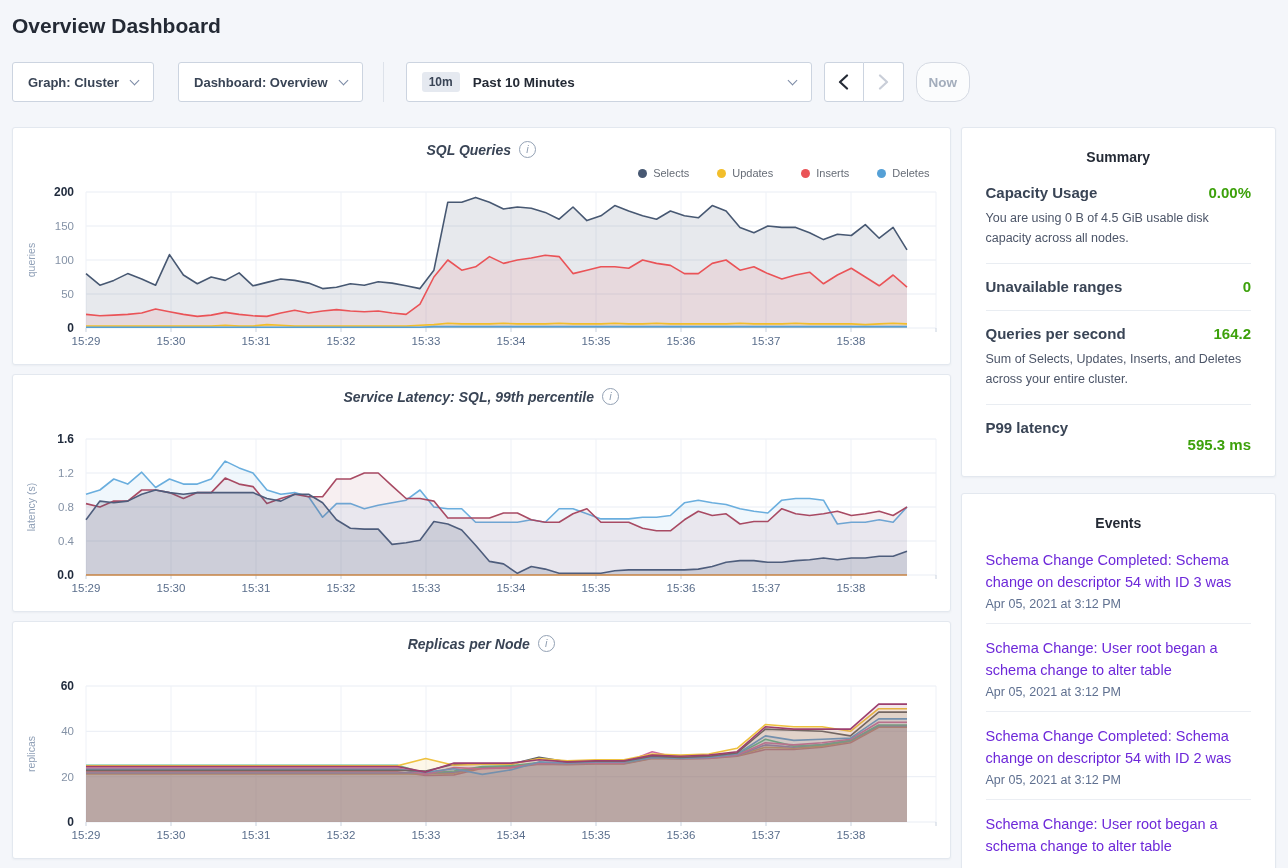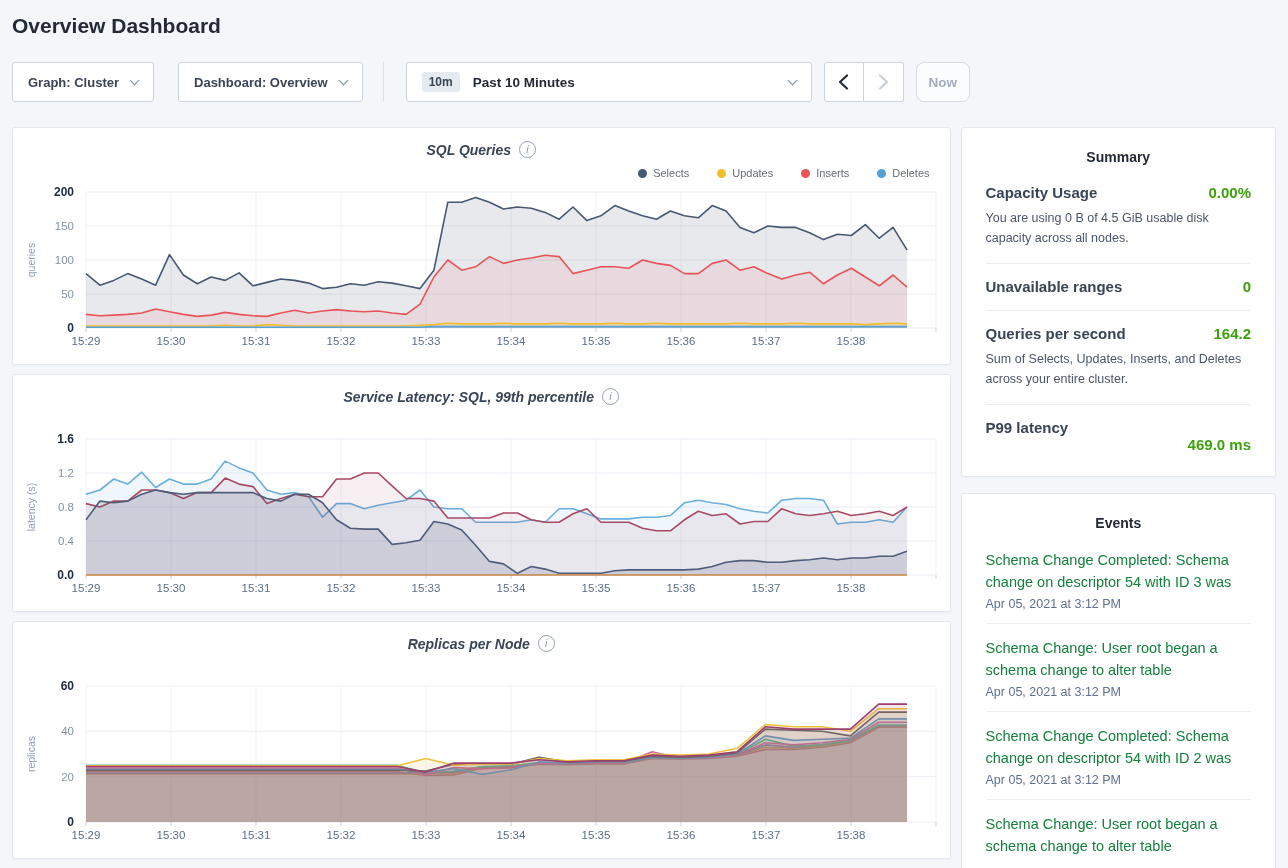--- a/index.html
+++ b/index.html
@@ -38,21 +38,21 @@
   .time-label { flex:1; font-size:13.5px; font-weight:700; color:#242a35; }
   .arrow-group { display:flex; margin-left:12px; }
   .arrow-btn {
     width:40px; height:40px; background:#fff; border:1px solid #ccd4e0;
     display:flex; align-items:center; justify-content:center; cursor:pointer; padding:0;
   }
   .arrow-btn.prev { border-radius:3px 0 0 3px; }
   .arrow-btn.next { border-radius:0 3px 3px 0; border-left:none; }
   .now-btn {
     margin-left:12px; min-width:54px; height:40px; background:#fbfcfd;
-    border:1px solid #d5dae3; border-radius:8px;
+    border:1px solid #d5dae3; border-radius:15px;
     font-family:inherit; font-size:13.5px; font-weight:700; color:#a3adbc;
     display:flex; align-items:center; justify-content:center; cursor:default;
   }
 
   
   .main { display:flex; margin:25px 12px 0 12px; gap:10px; align-items:flex-start; }
   .charts-col { width:946px; display:flex; flex-direction:column; gap:9px; }
   .panel {
     background:#fff; border:1px solid #e3e8ef; border-radius:3px;
     box-shadow:0 1px 2px rgba(60,70,90,0.05);
@@ -78,21 +78,21 @@
   .side-panel { padding:12px 24px 8px 24px; }
   .panel-title { text-align:center; font-size:14px; font-weight:700; color:#242a35; padding:9px 0 5px; }
   .srow { display:flex; flex-wrap:wrap; align-items:baseline; padding:14px 0 15px; border-bottom:1px solid #e9edf2; }
   .srow.last { border-bottom:none;flex-direction:column; }
   .slabel { font-size:15px; font-weight:700; color:#394455; }
   .slink { font-size:15px; font-weight:700; color:#2059e6; margin-left:10px; cursor:pointer; text-decoration:none; }
   .svalue { margin-left:auto; font-size:15px; font-weight:700; color:#3da10b; }
   .ssub { width:100%; font-size:12.5px; color:#4c5568; line-height:1.6; margin-top:7px; }
   .eitem { padding:13px 0 12px; border-bottom:1px solid #ebeef3; }
   .eitem.last { border-bottom:none; }
-  .emsg { font-size:14.5px; color:#15803d; line-height:1.52; }
+  .emsg { font-size:14.5px; color:#6d28d9; line-height:1.52; }
   .etime { font-size:12.5px; color:#5f7090; margin-top:4px; }
 </style>
 </head>
 <body>
 
 <div class="header">
   <h1 class="page-title">Overview Dashboard</h1>
 </div>
 
 <div class="toolbar">
@@ -354,21 +354,21 @@
       </div>
 
       <div class="srow">
         <span class="slabel">Queries per second</span>
         <span class="svalue">164.2</span>
         <span class="ssub">Sum of Selects, Updates, Inserts, and Deletes across your entire cluster.</span>
       </div>
 
       <div class="srow last">
         <span class="slabel">P99 latency</span>
-        <span class="svalue">469.0 ms</span>
+        <span class="svalue">595.3 ms</span>
       </div>
     </div>
 
     <div class="panel side-panel">
       <div class="panel-title">Events</div>
 
       <div class="eitem">
         <div class="emsg">Schema Change Completed: Schema change on descriptor 54 with ID 3 was</div>
         <div class="etime">Apr 05, 2021 at 3:12 PM</div>
       </div>

